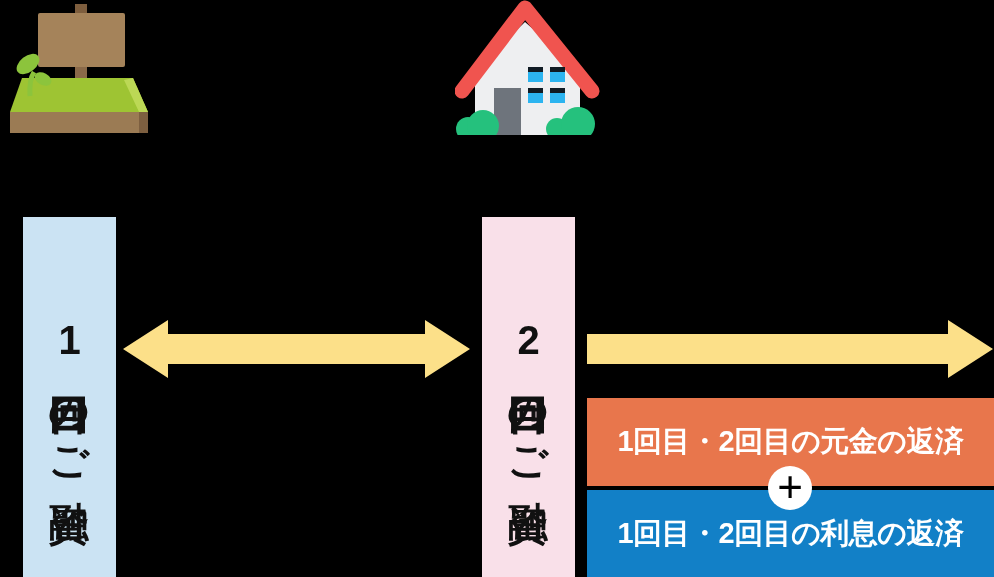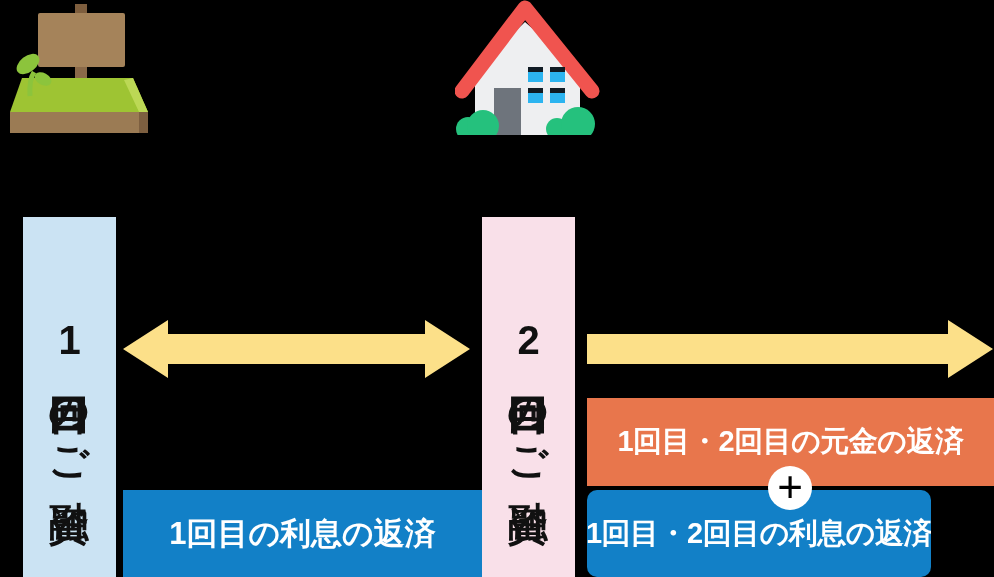--- a/index.html
+++ b/index.html
@@ -51,21 +51,21 @@
     align-items: center;
     justify-content: center;
     color: #fff;
     font-weight: 700;
     white-space: nowrap;
     overflow: hidden;
     text-align: center;
   }
   .box-interest1  { left: 123px; top: 490px; width: 359px; height: 87px; font-size: 31px; }
   .box-principal  { left: 587px; top: 398px; width: 407px; height: 88px; font-size: 29px; letter-spacing: -0.5px; }
-  .box-interest12 { left: 587px; top: 490px; width: 344px; height: 87px; font-size: 29px; letter-spacing: -0.5px; border-radius: 10px; }
+  .box-interest12 { left: 587px; top: 490px; width: 407px; height: 87px; font-size: 29px; letter-spacing: -0.5px; }
 
   .plus-circle {
     position: absolute;
     left: 768px; top: 466px;
     width: 44px; height: 44px;
     border-radius: 50%;
     background: #fff;
     display: flex;
     align-items: center;
     justify-content: center;
@@ -130,23 +130,20 @@
   </div>
   <div class="loan-bar bar2" style="background-color: rgb(249, 224, 233);">
     <span class="v-label">2回目のご融資</span>
   </div>
 
   <svg class="arrow-layer" viewBox="0 0 994 577">
     <polygon points="123,349 168,320 168,334 425,334 425,320 470,349 425,378 425,364 168,364 168,378" fill="#FCE089"></polygon>
     <polygon points="587,334 948,334 948,320 993,349 948,378 948,364 587,364" fill="#FCE089"></polygon>
   </svg>
 
-  <div class="pay-box box-interest1" style="background-color: rgb(18, 128, 199);">
-    <span>1回目の利息の返済</span>
-  </div>
   <div class="pay-box box-principal" style="background-color: rgb(232, 118, 76);">
     <span>1回目・2回目の元金の返済</span>
   </div>
   <div class="pay-box box-interest12" style="background-color: rgb(18, 128, 199);">
     <span>1回目・2回目の利息の返済</span>
   </div>
 
   <div class="plus-circle">
     <span>+</span>
   </div>

